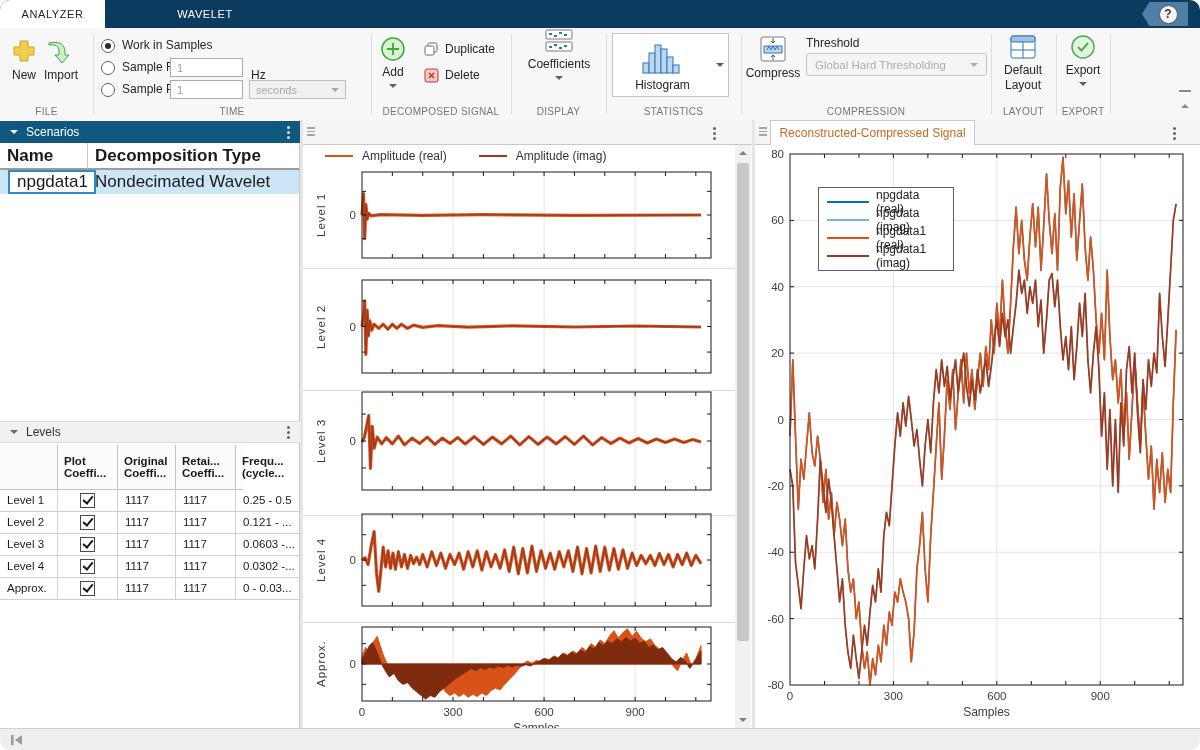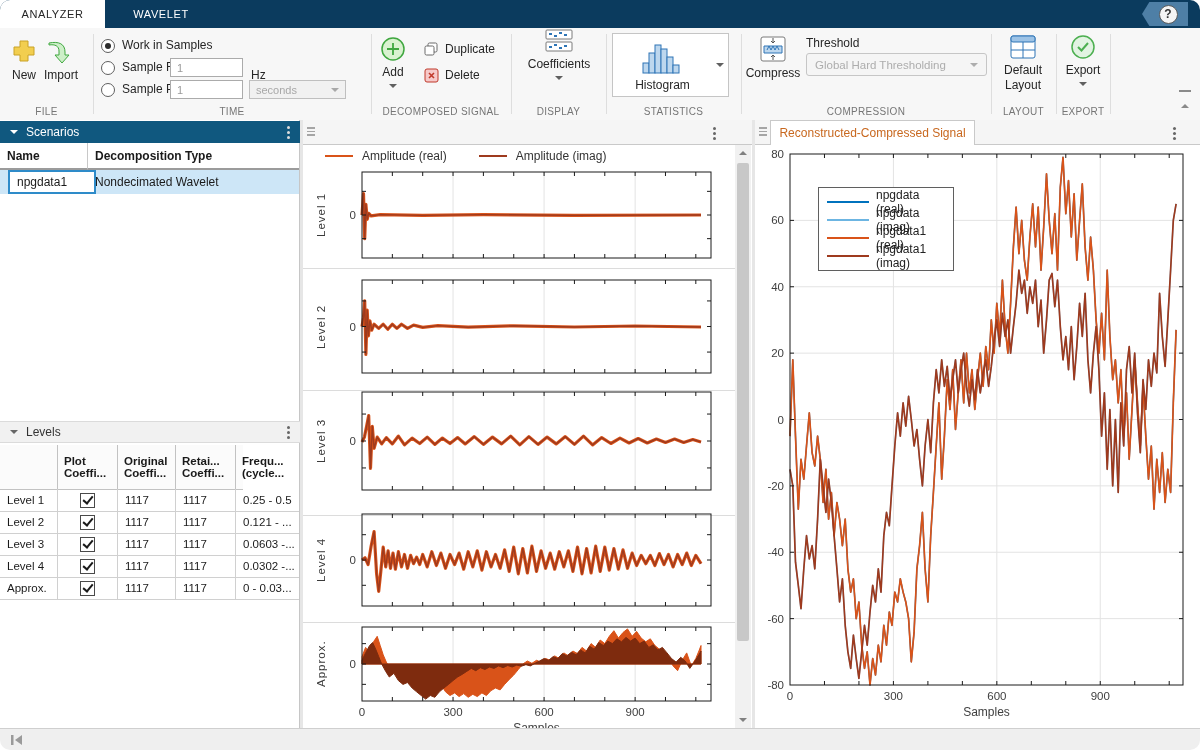--- a/index.html
+++ b/index.html
@@ -2,21 +2,21 @@
 <html><head>
 <meta charset="utf-8">
 <style>
   html,body{margin:0;padding:0;background:#FFF;}
   #app{position:relative;width:1200px;height:750px;font-family:"Liberation Sans",sans-serif;overflow:hidden;background:#FFF;color:#262626;border-radius:10px;}
   .abs{position:absolute;}
   
   #tabbar{left:0;top:0;width:1200px;height:28px;background:#0B3B5E;}
   .apptab{height:28px;display:flex;align-items:center;justify-content:center;font-size:11px;letter-spacing:.6px;}
   #tab-analyzer{left:0;top:0;width:105px;background:#FFF;color:#262626;}
-  #tab-wavelet{left:105px;top:0;width:112px;color:#FFF;}
+  #tab-wavelet{left:105px;top:0;width:112px;color:#FFF;padding-left:44px;}
   #help-btn{right:12px;top:2px;width:46px;height:24px;background:#4E7FA6;clip-path:polygon(16% 0,100% 0,100% 100%,16% 100%,0 50%);display:flex;align-items:center;justify-content:center;}
   #help-q{width:17px;height:17px;border-radius:50%;background:#F4F4F4;border:1px solid #5A5A5A;color:#333;font-size:12px;font-weight:bold;display:flex;align-items:center;justify-content:center;margin-left:6px;}
   
   #ribbon{left:0;top:28px;width:1200px;height:92px;background:#F7F7F7;border-bottom:1px solid #CFCFCF;}
   .vsep{position:absolute;top:6px;width:1px;height:80px;background:#DEDEDE;}
   .sec-label{position:absolute;bottom:3px;font-size:10px;color:#767676;letter-spacing:.3px;text-align:center;}
   .rlabel{position:absolute;font-size:12px;color:#262626;}
   .rlabel-c{text-align:center;}
   .tri-d{width:0;height:0;border-left:4px solid transparent;border-right:4px solid transparent;border-top:4px solid #606060;display:inline-block;}
   .tri-u{width:0;height:0;border-left:4px solid transparent;border-right:4px solid transparent;border-bottom:4px solid #8A8A8A;display:inline-block;}
@@ -29,21 +29,21 @@
   #main{left:0;top:120px;width:1200px;height:608px;overflow:hidden;}
   .split{position:absolute;top:0;height:608px;background:#E6E6E6;}
   #left-panel{left:0;top:0;width:300px;height:608px;background:#FFF;border-right:1px solid #C6C6C6;box-sizing:border-box;}
   .panel-hdr-blue{position:absolute;left:0;width:300px;height:22px;background:#10587F;color:#FFF;display:flex;align-items:center;font-size:12px;}
   .panel-hdr-gray{position:absolute;left:0;width:300px;height:22px;background:#F1F1F1;border-top:1px solid #DBDBDB;border-bottom:1px solid #DBDBDB;color:#333;display:flex;align-items:center;font-size:12px;box-sizing:border-box;}
   .hdr-tri{width:0;height:0;border-left:4px solid transparent;border-right:4px solid transparent;border-top:4px solid #FFF;margin:0 8px 0 10px;}
   .hdr-tri.dark{border-top-color:#666;}
   .vdots{margin-left:auto;margin-right:10px;display:flex;flex-direction:column;gap:2px;}
   .vdots i{width:3px;height:3px;background:#DDD;border-radius:50%;}
   .vdots.dark i{background:#666;}
-  .cell{position:absolute;box-sizing:border-box;font-size:12px;display:flex;align-items:center;padding-left:7px;color:#1A1A1A;}
+  .cell{position:absolute;box-sizing:border-box;font-size:17px;display:flex;align-items:center;padding-left:7px;color:#1A1A1A;}
   .chk{width:13px;height:13px;border:1px solid #4A4A4A;background:#FFF;position:relative;}
   .chk::after{content:"";position:absolute;left:4px;top:0px;width:4px;height:8px;border:solid #1A1A1A;border-width:0 2px 2px 0;transform:rotate(40deg);}
   
   #mid-panel{left:303px;top:0;width:449px;height:608px;background:#FFF;overflow:hidden;}
   #right-panel{left:755px;top:0;width:445px;height:608px;background:#FFF;overflow:hidden;}
   .tabstrip{position:absolute;left:0;top:0;width:100%;height:25px;background:#F5F5F5;border-bottom:1px solid #C9C9C9;box-sizing:border-box;}
   .ptab{position:absolute;top:0;height:25px;background:#FFF;border:1px solid #C9C9C9;border-bottom:none;display:flex;align-items:center;justify-content:center;font-size:12px;color:#C8681F;box-sizing:border-box;}
   .grip{position:absolute;left:4px;top:7px;display:flex;flex-direction:column;gap:2px;}
   .grip i{width:8px;height:1.5px;background:#A5A5A5;display:block;}
   .legend-row{position:absolute;left:22px;top:29px;display:flex;align-items:center;font-size:12px;color:#333;}

